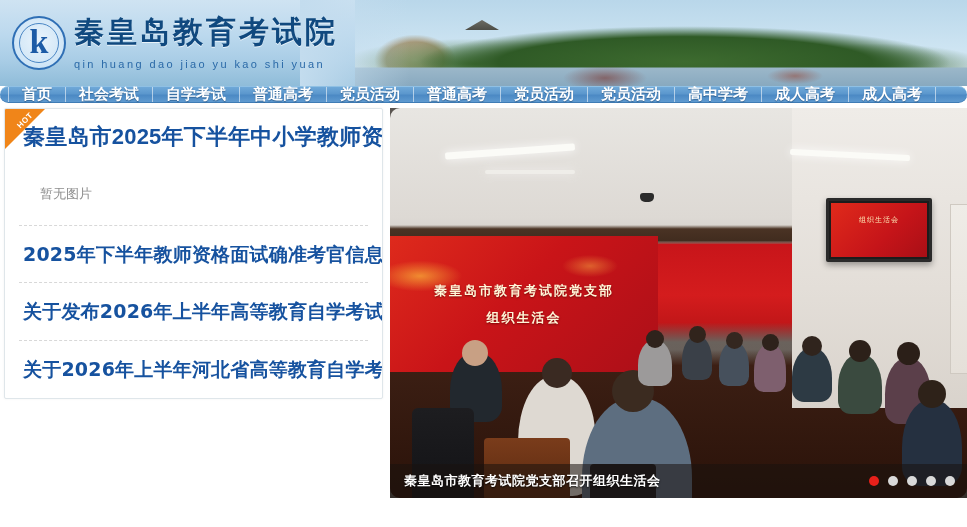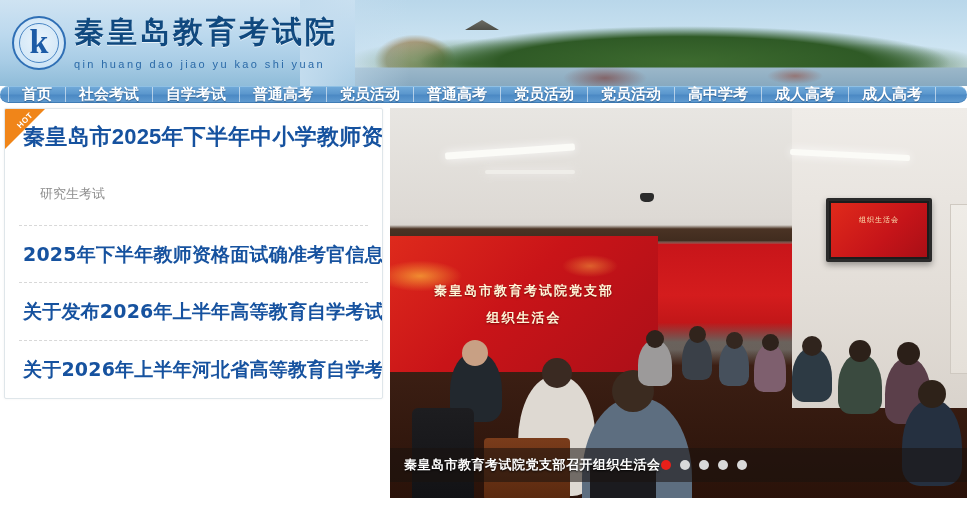--- a/index.html
+++ b/index.html
@@ -170,20 +170,21 @@
       radial-gradient(ellipse 330px 120px at 330px 420px, #6b2f18 0%, #53210f 55%, #3a1708 80%, rgba(58,23,8,0) 92%),
       
       linear-gradient(180deg, rgba(0,0,0,0) 55%, #6a625c 60%, #57504b 100%),
       
       linear-gradient(180deg, rgba(0,0,0,0) 30%, #4a3324 31%, #412c1f 34%, rgba(65,44,31,0) 35%),
       
       linear-gradient(180deg, rgba(0,0,0,0) 34%, #c8151a 35%, #d41c1d 48%, #b01114 62%, rgba(176,17,20,0) 63%),
       
       linear-gradient(180deg,#e8e6e2 0%, #ddd9d4 28%, #d4cfc9 33%, rgba(212,207,201,0) 36%),
       #cfcac4;
+    border-radius: 10px;
   }
   .photo .wall-right {
     position:absolute; right:0; top:0; width:175px; height:300px;
     background: linear-gradient(180deg,#efece8 0%, #e3ded8 60%, #d9d3cc 100%);
   }
   .photo .led-main {
     position:absolute; left:0; top:128px; width:268px; height:136px;
     background:
       radial-gradient(ellipse 60px 22px at 30px 40px, rgba(255,196,60,.65) 0%, rgba(255,196,60,0) 70%),
       radial-gradient(ellipse 40px 16px at 200px 30px, rgba(255,190,70,.45) 0%, rgba(255,190,70,0) 70%),
@@ -222,23 +223,23 @@
   }
   .photo .door {
     position:absolute; left:560px; top:96px; width:60px; height:170px;
     background: linear-gradient(180deg,#efece7 0%, #e5e0d9 100%);
     border:1px solid #cfc9c1;
   }
   .photo .person {
     position:absolute; border-radius:46% 46% 30% 30% / 55% 55% 22% 22%;
   }
   .slider-caption {
-    position:absolute; left:0; right:0; bottom:16px; height:34px;
+    position:absolute; left:0; right:0; bottom:0; height:34px;
     background: rgba(25,18,14,.55);
-    display:flex; align-items:center; 
+    display:flex; align-items:center; justify-content:space-between;
     padding:0 12px 0 14px;
   }
   .slider-caption .cap-text {
     color:#ffffff; font-size:13px; font-weight:700;
     font-family:"DejaVu Sans","Liberation Sans", sans-serif;
     letter-spacing:.5px; white-space:nowrap;
     text-shadow:0 1px 2px rgba(0,0,0,.85);
   }
   .dots { display:flex; align-items:center; gap:9px; }
   .dot { width:10px; height:10px; border-radius:50%; background:#d9d9d9; cursor:pointer; }
@@ -279,21 +280,21 @@
 
   <div class="news-panel">
     <div class="hot-ribbon">
       <div class="tri"></div>
       <div class="txt">HOT</div>
     </div>
 
     <div class="news-headline">秦皇岛市2025年下半年中小学教师资格考</div>
 
     <div class="news-thumb">
-      <span>研究生考试</span>
+      <span>暂无图片</span>
     </div>
 
     <div class="divider"></div>
     <div class="news-item">2025年下半年教师资格面试确准考官信息</div>
     <div class="divider"></div>
     <div class="news-item">关于发布2026年上半年高等教育自学考试</div>
     <div class="divider"></div>
     <div class="news-item">关于2026年上半年河北省高等教育自学考</div>
     <div class="divider"></div>
   </div>

